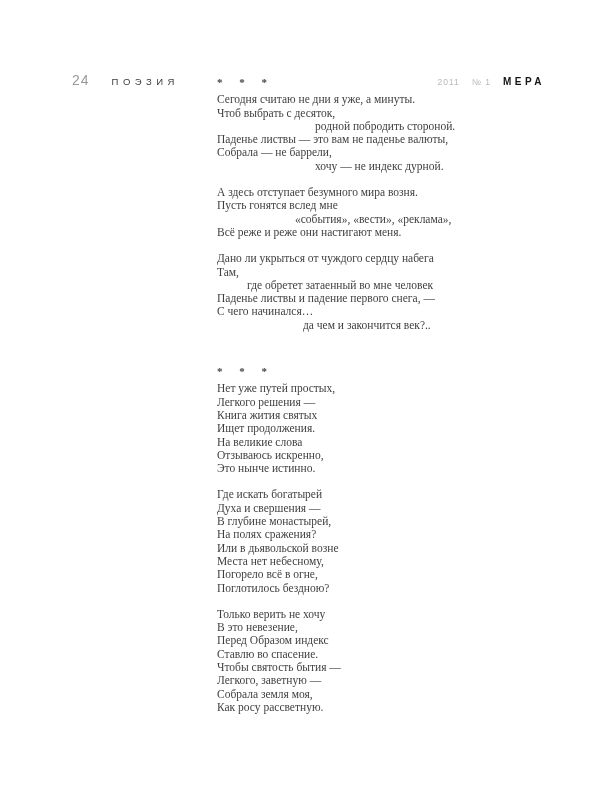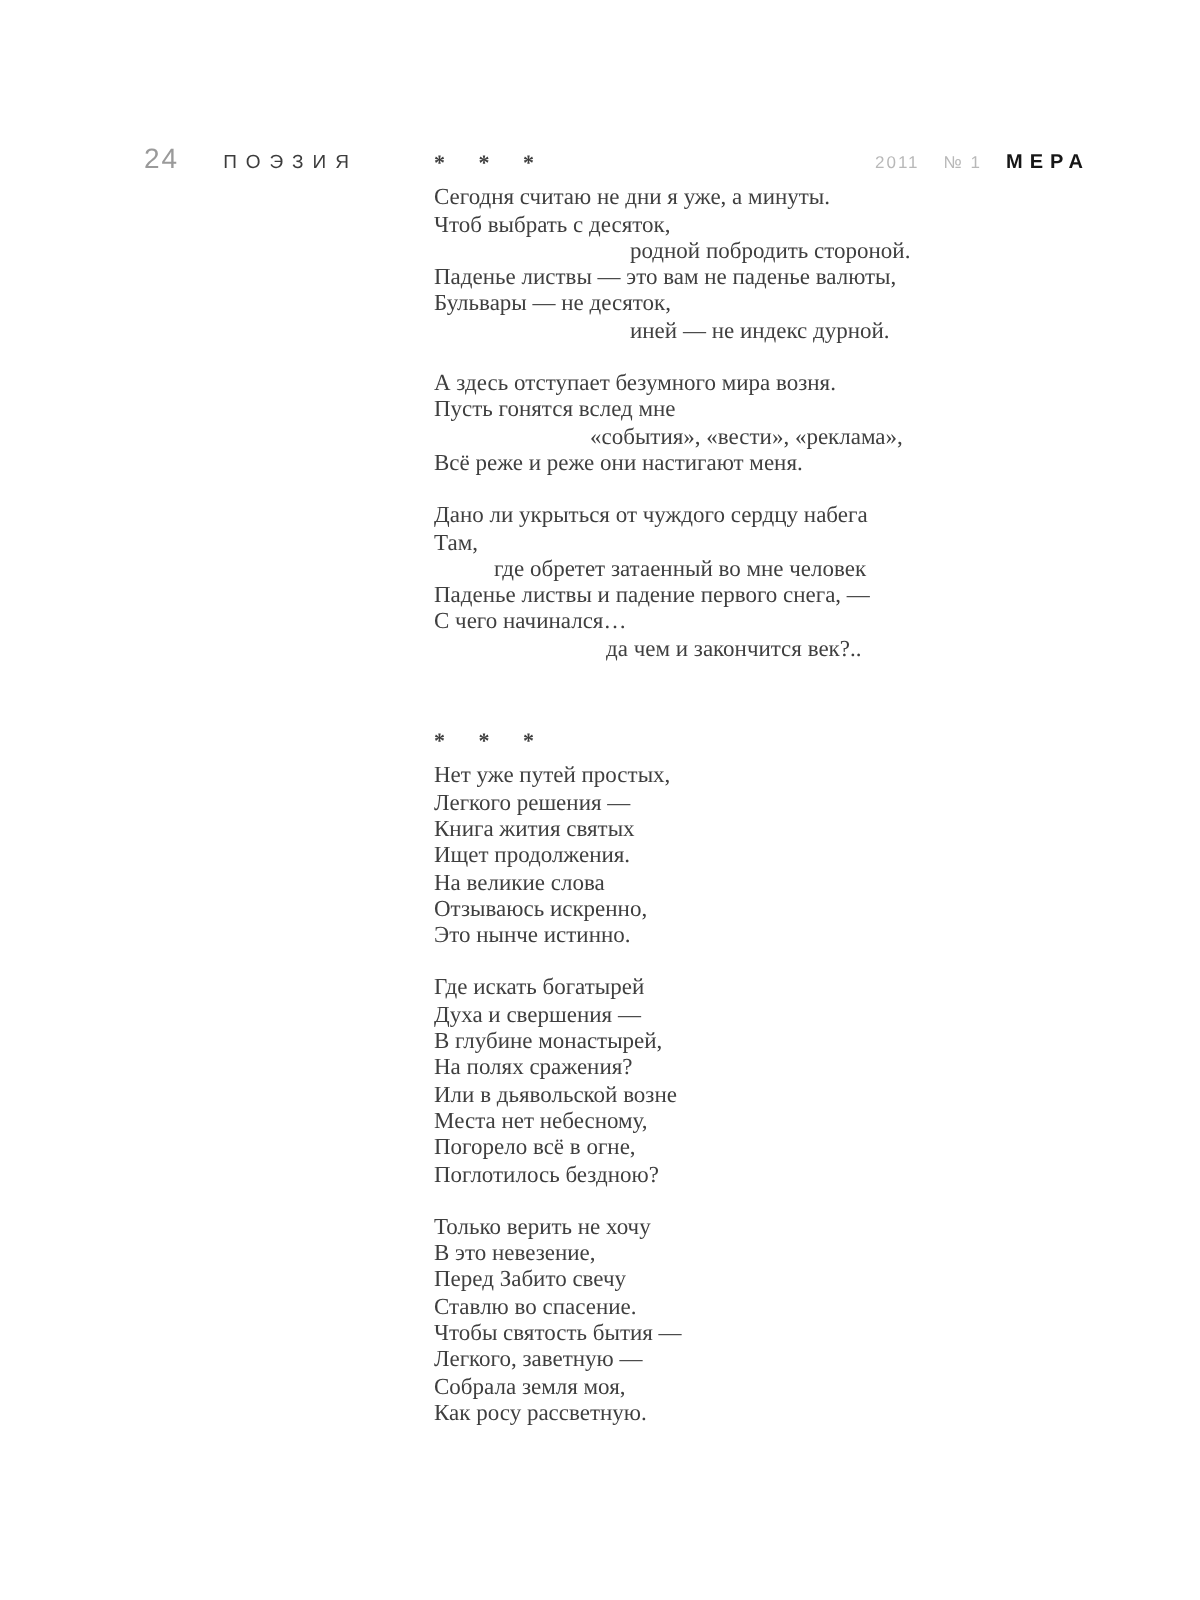--- a/index.html
+++ b/index.html
@@ -109,22 +109,22 @@
   </div>
 
   <div class="poems-column">
       <section class="poem">
         <div class="poem-marker">* * *</div>
         <div class="stanza">
           <div class="poem-line">Сегодня считаю не дни я уже, а минуты.</div>
           <div class="poem-line">Чтоб выбрать с десяток,</div>
           <div class="poem-line" style="padding-left: 98px;">родной побродить стороной.</div>
           <div class="poem-line">Паденье листвы — это вам не паденье валюты,</div>
-          <div class="poem-line">Бульвары — не десяток,</div>
-          <div class="poem-line" style="padding-left: 98px;">иней — не индекс дурной.</div>
+          <div class="poem-line">Собрала — не баррели,</div>
+          <div class="poem-line" style="padding-left: 98px;">хочу — не индекс дурной.</div>
         </div>
         <div class="stanza">
           <div class="poem-line">А здесь отступает безумного мира возня.</div>
           <div class="poem-line">Пусть гонятся вслед мне</div>
           <div class="poem-line" style="padding-left: 78px;">«события», «вести», «реклама»,</div>
           <div class="poem-line">Всё реже и реже они настигают меня.</div>
         </div>
         <div class="stanza">
           <div class="poem-line">Дано ли укрыться от чуждого сердцу набега</div>
           <div class="poem-line">Там,</div>
@@ -151,21 +151,21 @@
           <div class="poem-line">В глубине монастырей,</div>
           <div class="poem-line">На полях сражения?</div>
           <div class="poem-line">Или в дьявольской возне</div>
           <div class="poem-line">Места нет небесному,</div>
           <div class="poem-line">Погорело всё в огне,</div>
           <div class="poem-line">Поглотилось бездною?</div>
         </div>
         <div class="stanza">
           <div class="poem-line">Только верить не хочу</div>
           <div class="poem-line">В это невезение,</div>
-          <div class="poem-line">Перед Забито свечу</div>
+          <div class="poem-line">Перед Образом индекс</div>
           <div class="poem-line">Ставлю во спасение.</div>
           <div class="poem-line">Чтобы святость бытия —</div>
           <div class="poem-line">Легкого, заветную —</div>
           <div class="poem-line">Собрала земля моя,</div>
           <div class="poem-line">Как росу рассветную.</div>
         </div>
       </section>
     </div>
 
 </div>

